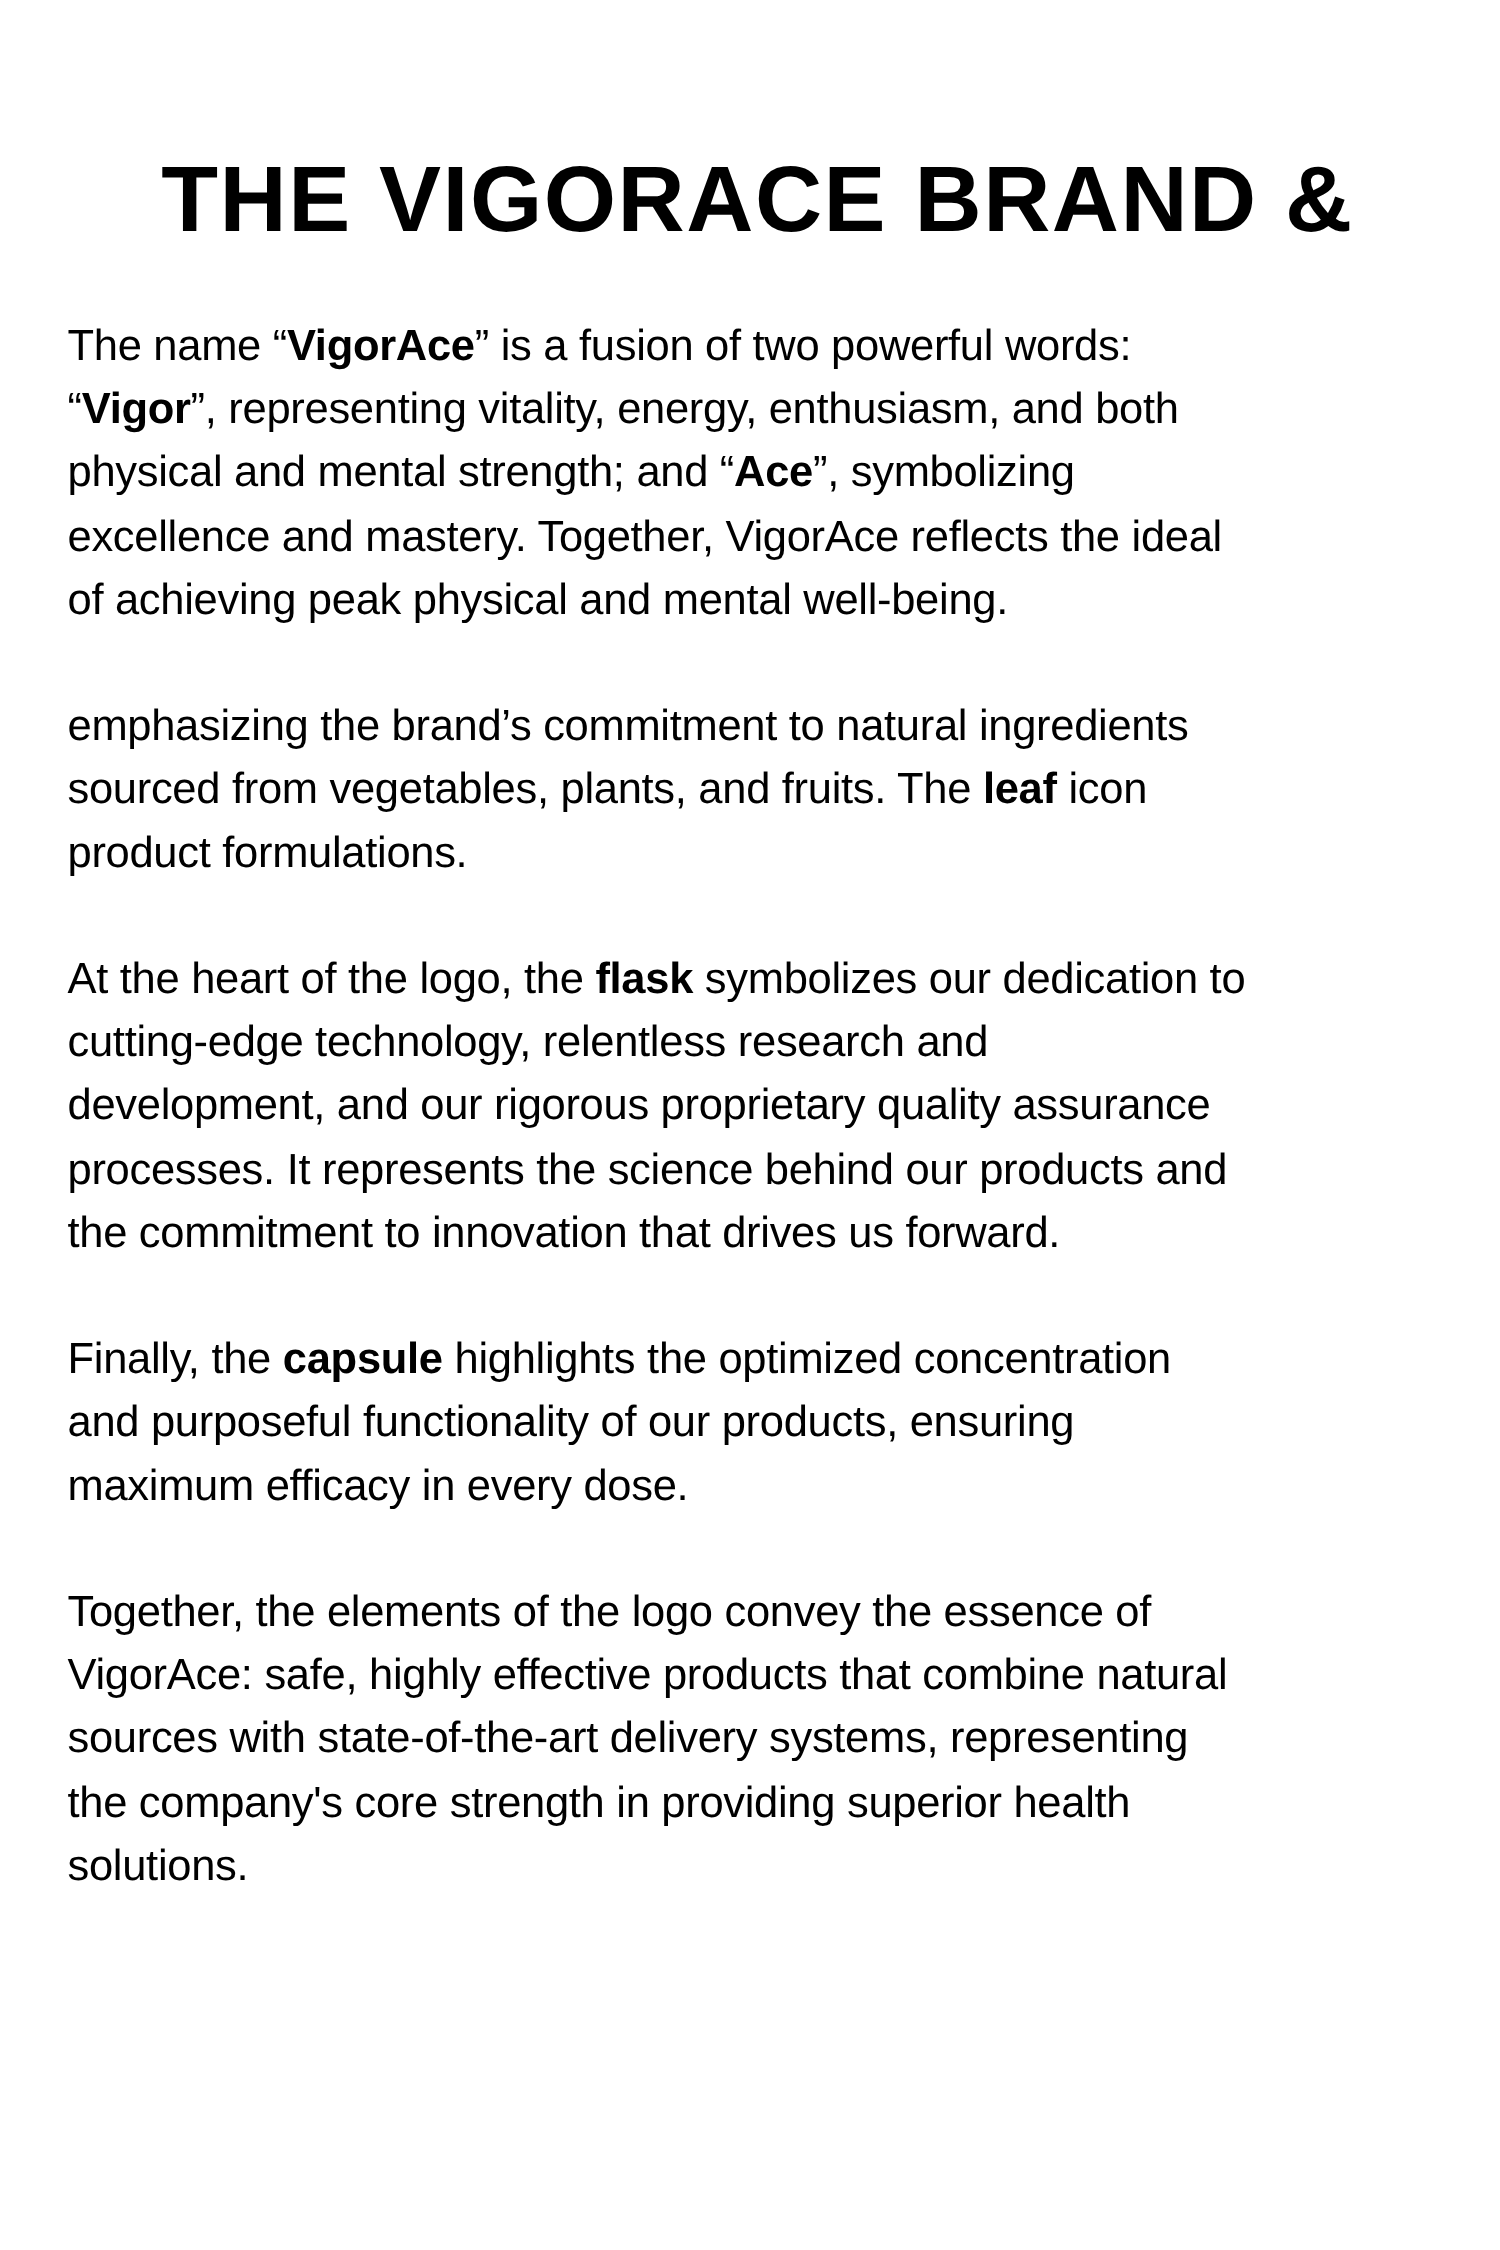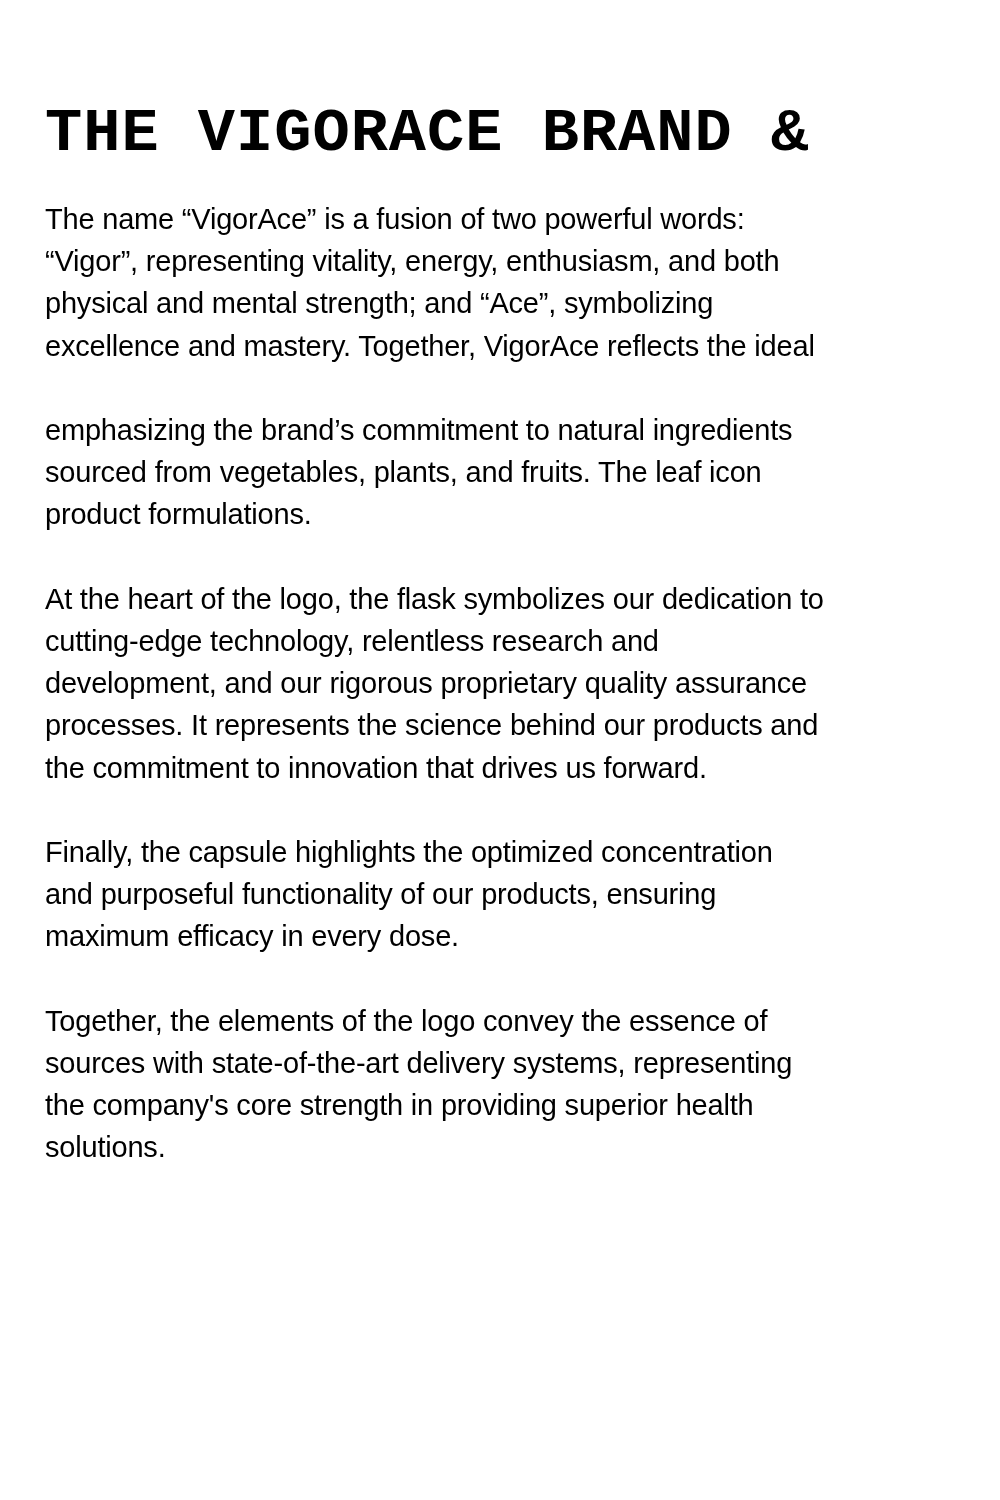--- a/index.html
+++ b/index.html
@@ -1,67 +1,70 @@
 <!DOCTYPE html>
 <html><head>
 <meta charset="utf-8">
 <style>
   html, body { margin: 0; padding: 0; background: #ffffff; }
   body { width: 1000px; height: 1500px; position: relative; overflow: hidden; color: #000; }
   .page { position: absolute; left: 45px; top: 96px; width: 920px; }
   h1 {
-    font-family: Liberation Mono, monospace;
+    font-family: Liberation Sans, sans-serif;
     font-weight: bold;
     font-size: 62px;
     line-height: 76px;
     letter-spacing: 1px;
-    margin: 0 0 26px 0;
+    margin: 0 0 38px 0;
     text-transform: uppercase;
+    text-align: center;
   }
   p {
     font-family: "Liberation Sans", "DejaVu Sans", sans-serif;
     font-size: 29px;
     line-height: 42.2px;
     margin: 0 0 42.2px 0;
     letter-spacing: -0.2px;
   }
-  b { font-weight: normal; }
+  b { font-weight: bold; }
   .line { display: block; white-space: nowrap; }
 </style>
 </head>
 <body>
 
 <div class="page">
   <h1>
     <span class="line">THE VIGORACE BRAND &amp;</span>
   </h1>
   <div id="paras">
     <p>
         <span class="line">The name “<b>VigorAce</b>” is a fusion of two powerful words:</span>
         <span class="line">“<b>Vigor</b>”, representing vitality, energy, enthusiasm, and both</span>
         <span class="line">physical and mental strength; and “<b>Ace</b>”, symbolizing</span>
         <span class="line">excellence and mastery. Together, VigorAce reflects the ideal</span>
+        <span class="line">of achieving peak physical and mental well-being.</span>
       </p>
     <p>
         <span class="line">emphasizing the brand’s commitment to natural ingredients</span>
         <span class="line">sourced from vegetables, plants, and fruits. The <b>leaf</b> icon</span>
         <span class="line">product formulations.</span>
       </p>
     <p>
         <span class="line">At the heart of the logo, the <b>flask</b> symbolizes our dedication to</span>
         <span class="line">cutting-edge technology, relentless research and</span>
         <span class="line">development, and our rigorous proprietary quality assurance</span>
         <span class="line">processes. It represents the science behind our products and</span>
         <span class="line">the commitment to innovation that drives us forward.</span>
       </p>
     <p>
         <span class="line">Finally, the <b>capsule</b> highlights the optimized concentration</span>
         <span class="line">and purposeful functionality of our products, ensuring</span>
         <span class="line">maximum efficacy in every dose.</span>
       </p>
     <p>
         <span class="line">Together, the elements of the logo convey the essence of</span>
+        <span class="line">VigorAce: safe, highly effective products that combine natural</span>
         <span class="line">sources with state-of-the-art delivery systems, representing</span>
         <span class="line">the company's core strength in providing superior health</span>
         <span class="line">solutions.</span>
       </p>
   </div>
 </div>
 
 </body></html>

